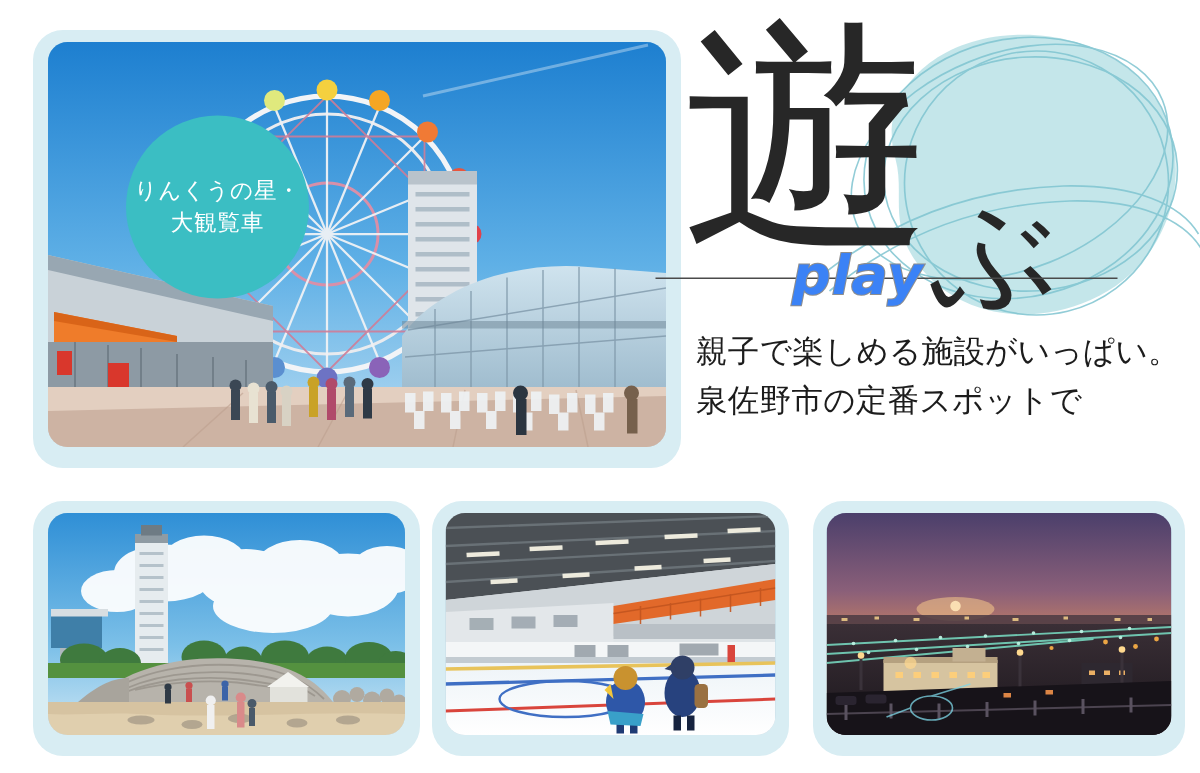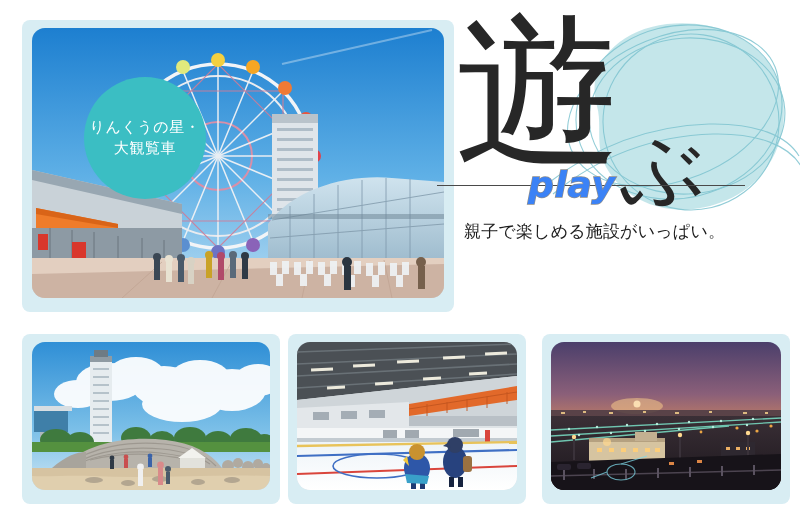--- a/index.html
+++ b/index.html
@@ -25,21 +25,21 @@
     left: 545px;
     top: 8px;
     width: 260px;
     height: 215px;
     pointer-events: none;
   }
 
   
   .card {
     position: absolute;
-    border-radius: 8px;
+    border-radius: 20px;
     background: #d8edf3;
   }
   .card .photo {
     position: absolute;
     border-radius: 13px;
     overflow: hidden;
     background: #b9d7e6;
   }
   .card .photo > svg {
     display: block;
@@ -140,21 +140,21 @@
     -webkit-text-stroke: 1.4px #8e8e8e;
     paint-order: stroke fill;
   }
 
   
   #description {
     position: absolute;
     left: 464px;
     top: 218px;
     width: 330px;
-    font-size: 17px;
+    font-size: 21px;
     line-height: 1.55;
     color: #1c1c1c;
     letter-spacing: 0.01em;
     z-index: 4;
   }
   #description .dline { display: block; white-space: nowrap; }
 </style>
 </head>
 <body>
 
@@ -178,20 +178,21 @@
 
   <div id="headline">
     <div id="kanji-asobu">遊</div>
     <div id="kana-bu">ぶ</div>
     <div id="rule"></div>
     <div id="play-word">play</div>
   </div>
 
   <div id="description">
     <span class="dline">親子で楽しめる施設がいっぱい。</span>
+    <span class="dline">泉佐野市の定番スポットで</span>
   </div>
 
   <div class="card" id="card-ferris">
     <div class="photo">
       <svg viewBox="0 0 412 270" xmlns="http://www.w3.org/2000/svg">
         <defs>
           <linearGradient id="skyA" x1="0" y1="0" x2="0" y2="1">
             <stop offset="0%" stop-color="#1d7fd0"></stop>
             <stop offset="55%" stop-color="#5fb0e6"></stop>
             <stop offset="100%" stop-color="#b8dcf2"></stop>

